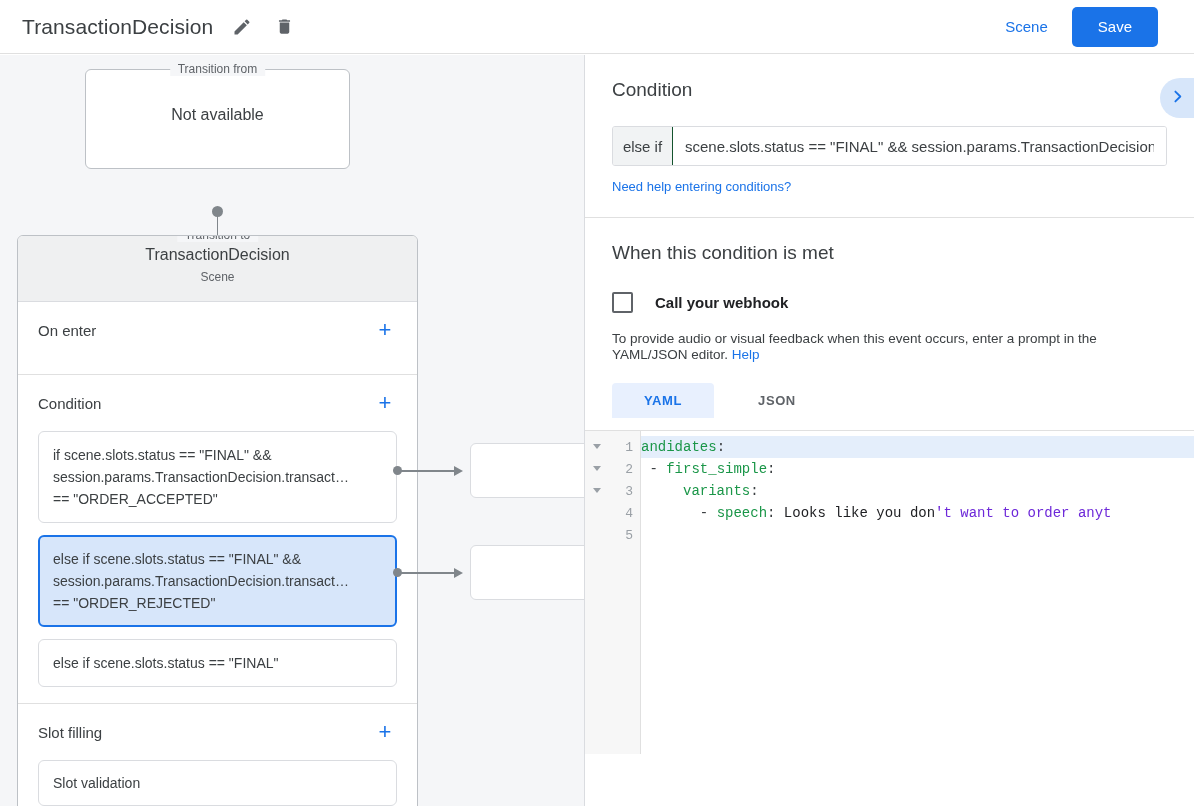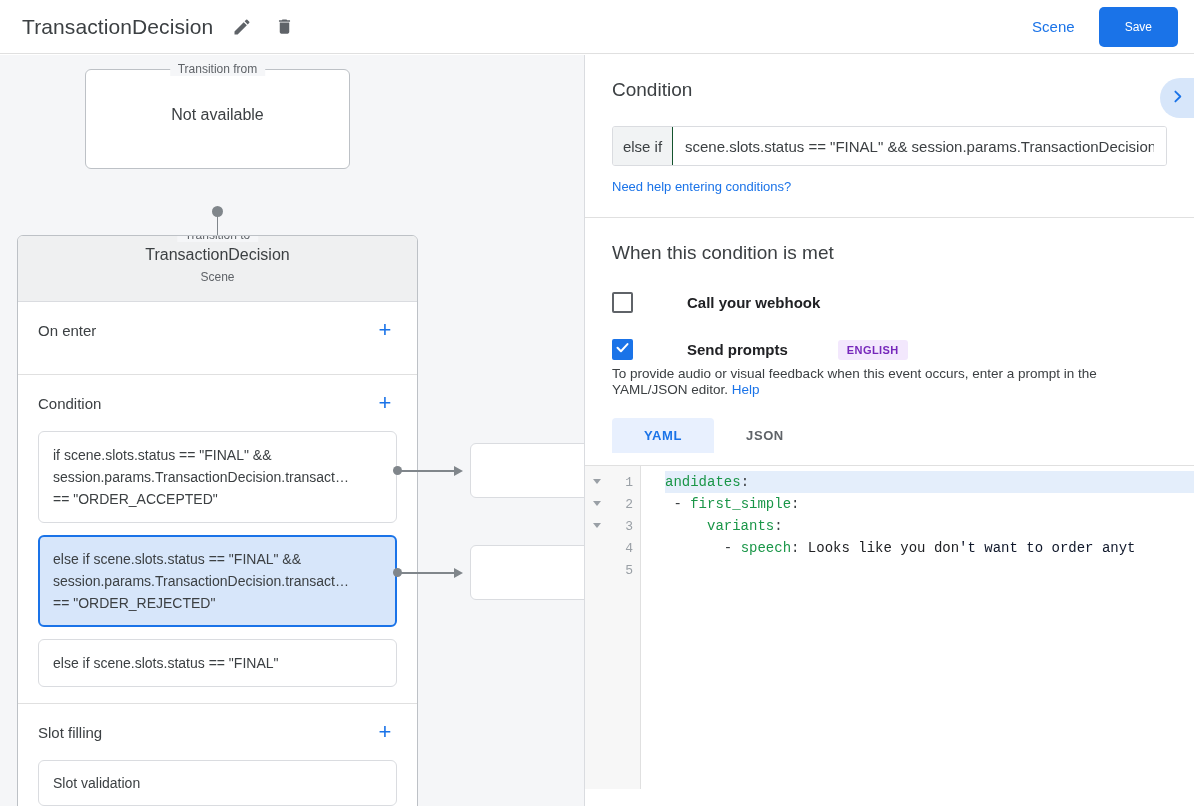--- a/index.html
+++ b/index.html
@@ -36,23 +36,23 @@
   .topbar-edit { margin-left: 14px; }
   .topbar-delete { margin-left: 12px; }
   .topbar-spacer { flex: 1; }
   .cancel-btn {
     font-size: 15px; color: #1a73e8; font-weight: 500;
     padding: 8px 14px; border-radius: 4px; cursor: pointer;
     background: none; border: none;
     font-family: "Liberation Sans", sans-serif;
   }
   .save-btn {
-    margin-left: 10px; margin-right: 16px;
+    margin-left: 10px; margin-right: 36px;
     background: #1a73e8; color: #fff;
-    font-size: 12px; font-weight: 500;
+    font-size: 15px; font-weight: 500;
     border: none; border-radius: 5px;
     padding: 0 26px; height: 40px;
     cursor: pointer;
     font-family: "Liberation Sans", sans-serif;
   }
 
   
   .canvas {
     position: absolute; left: 0; top: 55px;
     width: 585px; height: 751px;
@@ -228,21 +228,21 @@
   }
   .help-link {
     display: inline-block; margin-top: 13px;
     font-size: 13px; color: #1a73e8; cursor: pointer;
     text-decoration: none;
   }
 
   .rp-body { padding: 24px 27px 0 27px; }
   .rp-body-h { font-size: 19px; color: #3c4043; margin-bottom: 28px; }
 
-  .chk-row { display: flex; align-items: center; margin-bottom: 26px; gap: 32px; }
+  .chk-row { display: flex; align-items: center; margin-bottom: 26px; }
   .chk {
     width: 21px; height: 21px;
     border: 2px solid #5f6368;
     border-radius: 2px;
     background: #fff;
     flex: 0 0 21px;
     cursor: pointer;
   }
   .chk.checked {
     background: #1a73e8; border-color: #1a73e8;
@@ -257,21 +257,21 @@
     font-size: 11px; font-weight: bold;
     letter-spacing: 0.4px;
     padding: 4px 9px; border-radius: 3px;
   }
   .rp-desc {
     font-size: 13.5px; line-height: 16px; color: #3c4043;
     margin: -8px 0 20px 0;
   }
   .rp-desc a { color: #1a73e8; text-decoration: none; cursor: pointer; }
 
-  .tabs { display: flex; margin-bottom: 12px; }
+  .tabs { display: flex; margin-bottom: 12px; gap: 12px; }
   .tab {
     font-size: 13px; font-weight: bold; letter-spacing: 0.6px;
     padding: 10px 32px;
     color: #5f6368; cursor: pointer;
     border-radius: 4px 4px 0 0;
   }
   .tab.active { color: #1a73e8; background: #e8f0fe; }
 
   
   .editor {
@@ -304,24 +304,24 @@
     cursor: pointer;
   }
   .code {
     flex: 1; padding-top: 5px;
     font-family: "Liberation Mono", monospace;
     font-size: 14px;
     white-space: pre;
     overflow: hidden;
     position: relative;
   }
-  .cline { height: 22px; line-height: 22px; padding-left: 0; margin-left: 24px; }
+  .cline { height: 22px; line-height: 22px; padding-left: 0; }
   .cline.hl { background: #e4eefb; }
   .k { color: #1a9648; }
-  .s { color: #0f172a; }
+  .s { color: #6d28d9; }
   .p { color: #3c4043; }
   .t { color: #202124; }
 </style>
 </head>
 <body>
 
 <div class="topbar">
   <div class="topbar-title">TransactionDecision</div>
 
   <div class="icon-btn topbar-edit">
@@ -431,31 +431,20 @@
   </div>
 
   <div class="rp-body">
     <div class="rp-body-h">When this condition is met</div>
 
     <div class="chk-row">
       <div class="chk"></div>
       <div class="chk-label">Call your webhook</div>
     </div>
 
-    <div class="chk-row" style="margin-bottom:14px;">
-      <div class="chk checked">
-        <span>
-          <svg width="15" height="15" viewBox="0 0 24 24" fill="none" stroke="#fff" stroke-width="3.2" stroke-linecap="round" stroke-linejoin="round">
-            <polyline points="4 12.5 9.5 18 20 6.5"></polyline>
-          </svg>
-        </span>
-      </div>
-      <div class="chk-label">Send prompts</div>
-      <div class="lang-badge">ENGLISH</div>
-    </div>
 
     <div class="rp-desc">
       <span>To provide audio or visual feedback when this event occurs, enter a prompt in the YAML/JSON editor.</span>
       <a>Help</a>
     </div>
 
     <div class="tabs">
       <div class="tab active">YAML</div>
       <div class="tab">JSON</div>
     </div>

